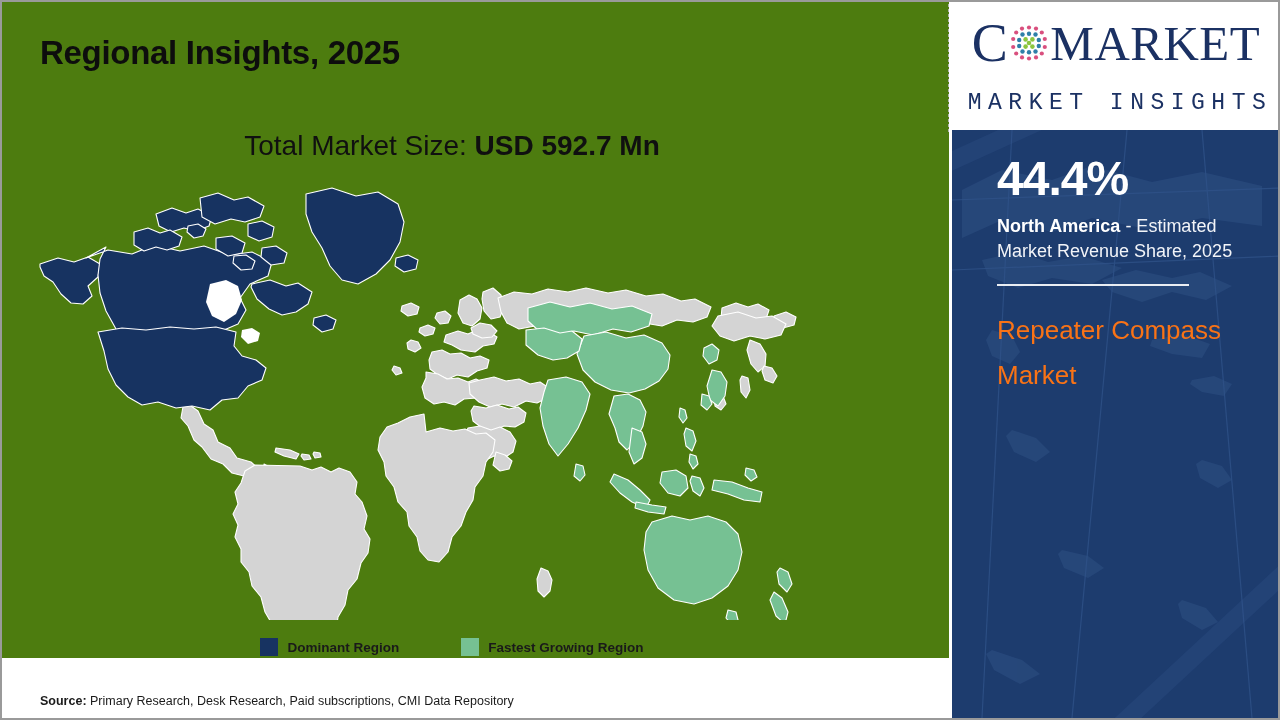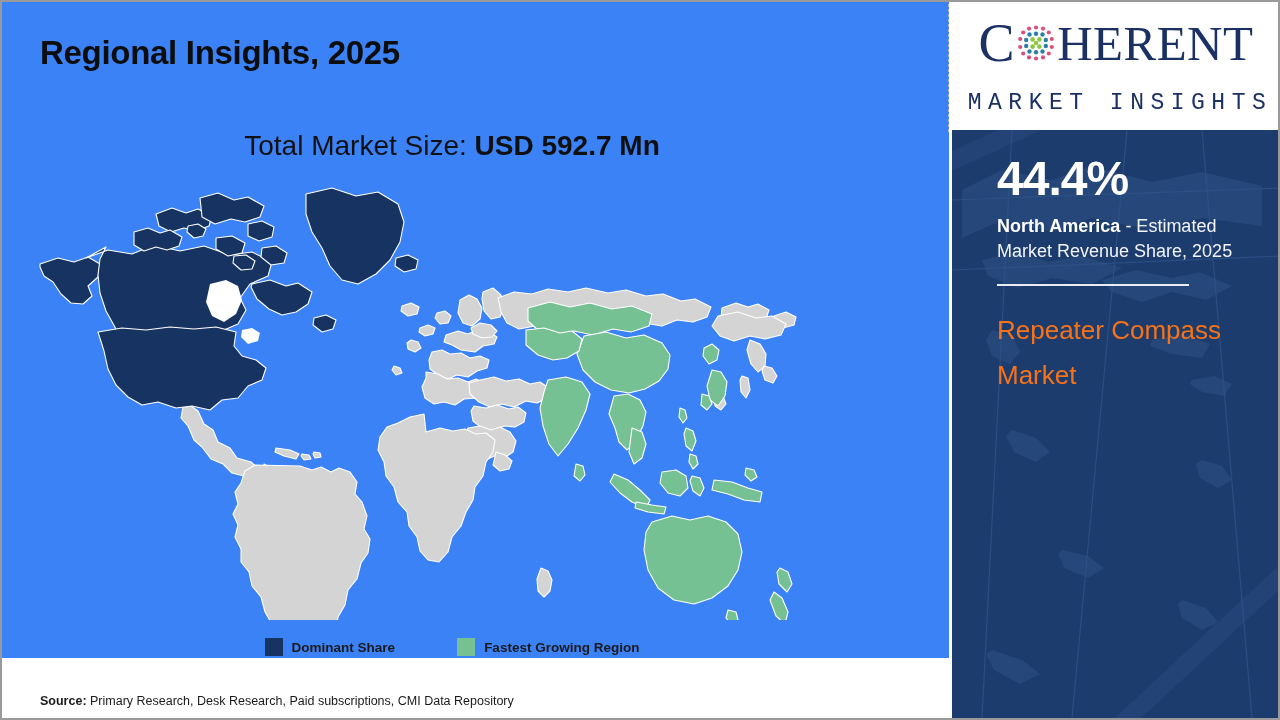--- a/index.html
+++ b/index.html
@@ -15,21 +15,21 @@
     width:1280px; height:720px;
     background:#ffffff;
     border:2px solid #9a9a9a;
     overflow:hidden;
   }
 
   
   #left {
     position:absolute; left:0; top:0;
     width:947px; height:656px;
-    background:#3b82f6;
+    background:#4d7c0f;
   }
   #page-title {
     position:absolute; left:38px; top:32px;
     font-size:33px; font-weight:bold; color:#0d0d0d;
     letter-spacing:-0.3px;
     white-space:nowrap;
   }
   #market-size {
     position:absolute; left:0; top:128px;
     width:900px; text-align:center;
@@ -271,21 +271,21 @@
             <path d="M718 288 l8 2 3 7 -6 4 -6 -6 z"></path>
           </g>
 
         </g>
       </svg>
     </div>
 
     <div id="legend">
       <div class="legend-item">
         <span class="swatch" style="background:#173361"></span>
-        <span class="legend-label">Dominant Share</span>
+        <span class="legend-label">Dominant Region</span>
       </div>
       <div class="legend-item">
         <span class="swatch" style="background:#76c193"></span>
         <span class="legend-label">Fastest Growing Region</span>
       </div>
     </div>
 
     <div id="source-line">
       <span class="lbl">Source:</span><span> Primary Research, Desk Research, Paid subscriptions, CMI Data Repository</span>
     </div>
@@ -324,21 +324,21 @@
           <circle cx="20" cy="29.2" r="2.2" fill="#2e7fa8"></circle>
           <circle cx="26.5" cy="28.5" r="2.2" fill="#2e7fa8"></circle>
 
           <circle cx="16.6" cy="16.4" r="2.3" fill="#8cc63f"></circle>
           <circle cx="23.4" cy="16.4" r="2.3" fill="#8cc63f"></circle>
           <circle cx="16.6" cy="23.6" r="2.3" fill="#8cc63f"></circle>
           <circle cx="23.4" cy="23.6" r="2.3" fill="#8cc63f"></circle>
           <circle cx="20" cy="20" r="2.3" fill="#8cc63f"></circle>
         </g>
       </svg>
-      <span class="logo-rest">HERENT</span>
+      <span class="logo-rest">MARKET</span>
     </div>
     <div id="logo-sub">MARKET INSIGHTS</div>
   </div>
 
   <div id="right-panel">
     <svg id="panel-texture" viewBox="0 0 330 588" preserveAspectRatio="none" xmlns="http://www.w3.org/2000/svg">
       <rect x="0" y="0" width="330" height="588" fill="#1d3c6e"></rect>
       <g fill="#28497c" opacity="0.85">
         <path d="M10 60 l40 -20 50 10 40 -14 60 16 50 -10 60 14 v40 l-60 -8 -50 12 -60 -12 -40 14 -50 -12 -40 18 z"></path>
         <path d="M30 130 l36 -8 30 10 34 -6 40 12 -30 16 -40 -6 -34 10 -30 -12 z"></path>

